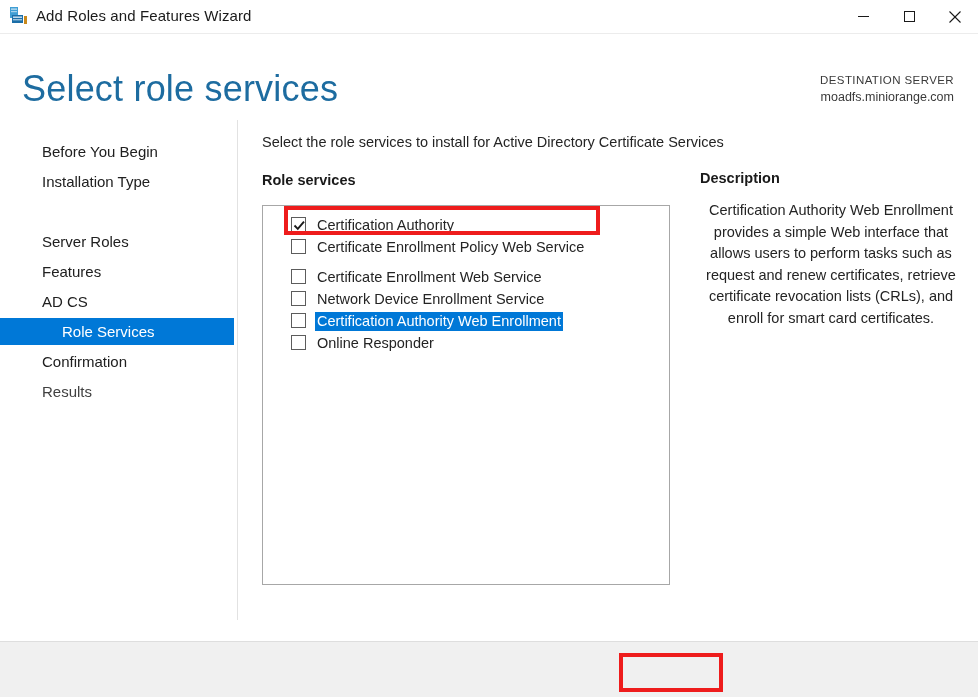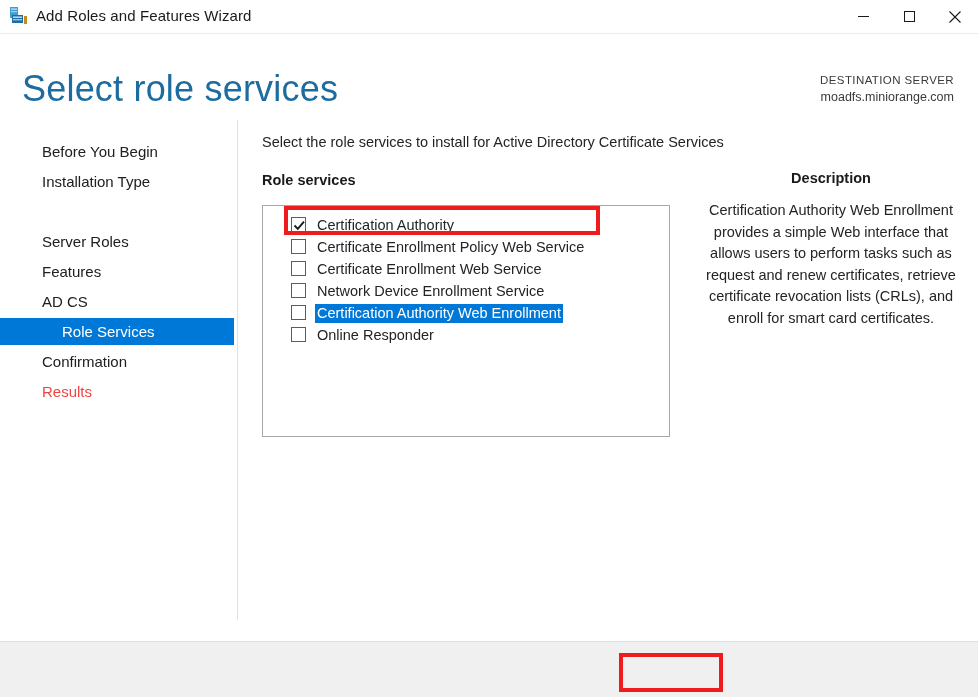--- a/index.html
+++ b/index.html
@@ -120,21 +120,21 @@
     padding-left: 42px;
     box-sizing: border-box;
     cursor: default;
     white-space: nowrap;
   }
   .nav-item.sub { padding-left: 62px; }
   .nav-item.selected {
     background: #0078d7;
     color: #ffffff;
   }
-  .nav-item.disabled { color: #ef4444; }
+  .nav-item.disabled { color: #404040; }
   .vsep {
     position: absolute;
     left: 237px; top: 0;
     width: 1px; height: 500px;
     background: #e2e2e2;
   }
 
   
   .main {
     position: absolute;
@@ -154,21 +154,21 @@
     left: 24px; top: 52px;
     font-size: 14.5px;
     font-weight: bold;
     color: #1a1a1a;
   }
 
   .listbox {
     position: absolute;
     left: 24px; top: 85px;
     width: 408px;
-    height: 232px;
+    height: 380px;
     border: 1px solid #a7a7a7;
     background: #ffffff;
     box-sizing: border-box;
     overflow: hidden;
   }
   .role-row {
     position: relative;
     height: 21px;
     display: flex;
     align-items: center;
@@ -213,21 +213,20 @@
   .desc {
     position: absolute;
     left: 462px; top: 50px;
     width: 262px;
   }
   .desc-title {
     font-size: 14.5px;
     font-weight: bold;
     color: #1a1a1a;
     margin: 0 0 14px 0;
-    text-align: center;
   }
   .desc-body {
     font-size: 14.5px;
     color: #242424;
     line-height: 21.5px;
     margin: 0;
     text-align: center;
   }
 
   
@@ -314,21 +313,21 @@
               <svg width="13" height="13" viewBox="0 0 13 13">
                 <polyline points="1.5,6.5 4.8,9.8 11,2.6" fill="none" stroke="#1a1a1a" stroke-width="1.9"></polyline>
               </svg>
             </span>
             <span class="role-label">Certification Authority</span>
           </div>
           <div class="role-row" style="margin-top: 1px;">
             <span class="cb"></span>
             <span class="role-label">Certificate Enrollment Policy Web Service</span>
           </div>
-          <div class="role-row" style="margin-top: 1px;">
+          <div class="role-row" style="margin-top: 9px;">
             <span class="cb"></span>
             <span class="role-label">Certificate Enrollment Web Service</span>
           </div>
           <div class="role-row" style="margin-top: 1px;">
             <span class="cb"></span>
             <span class="role-label">Network Device Enrollment Service</span>
           </div>
           <div class="role-row highlight" style="margin-top: 1px;">
             <span class="cb"></span>
             <span class="role-label">Certification Authority Web Enrollment</span>

